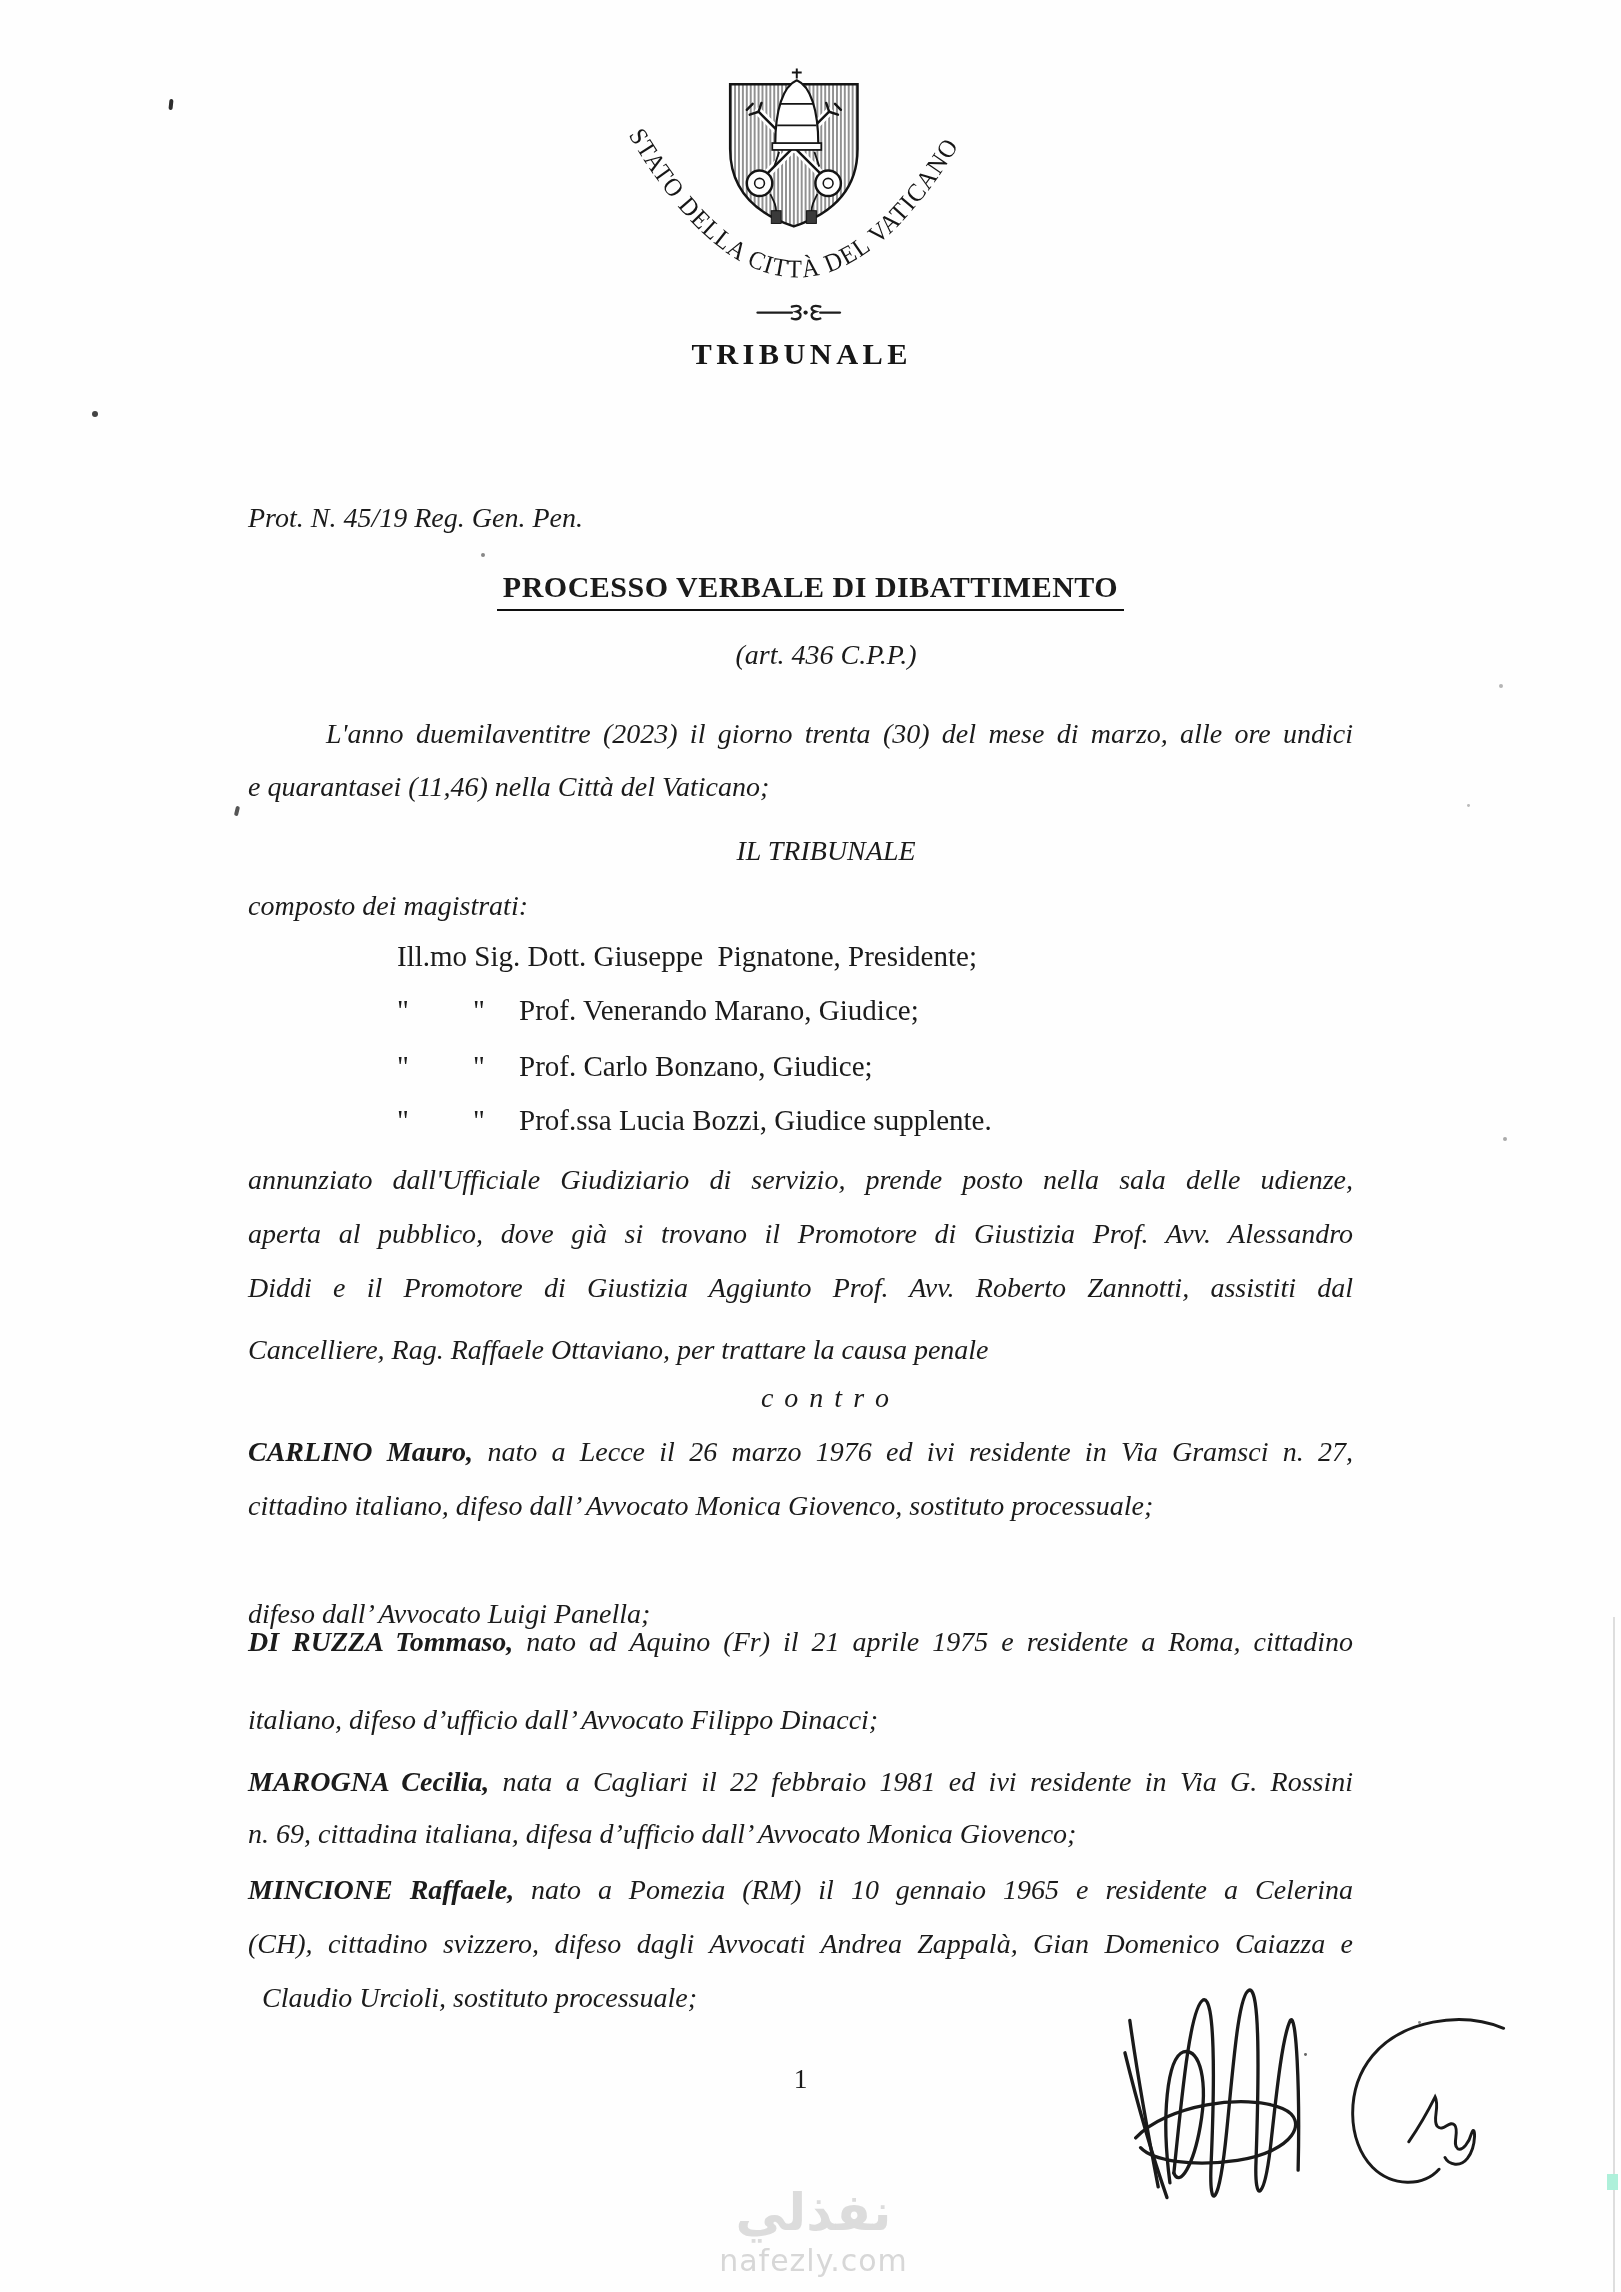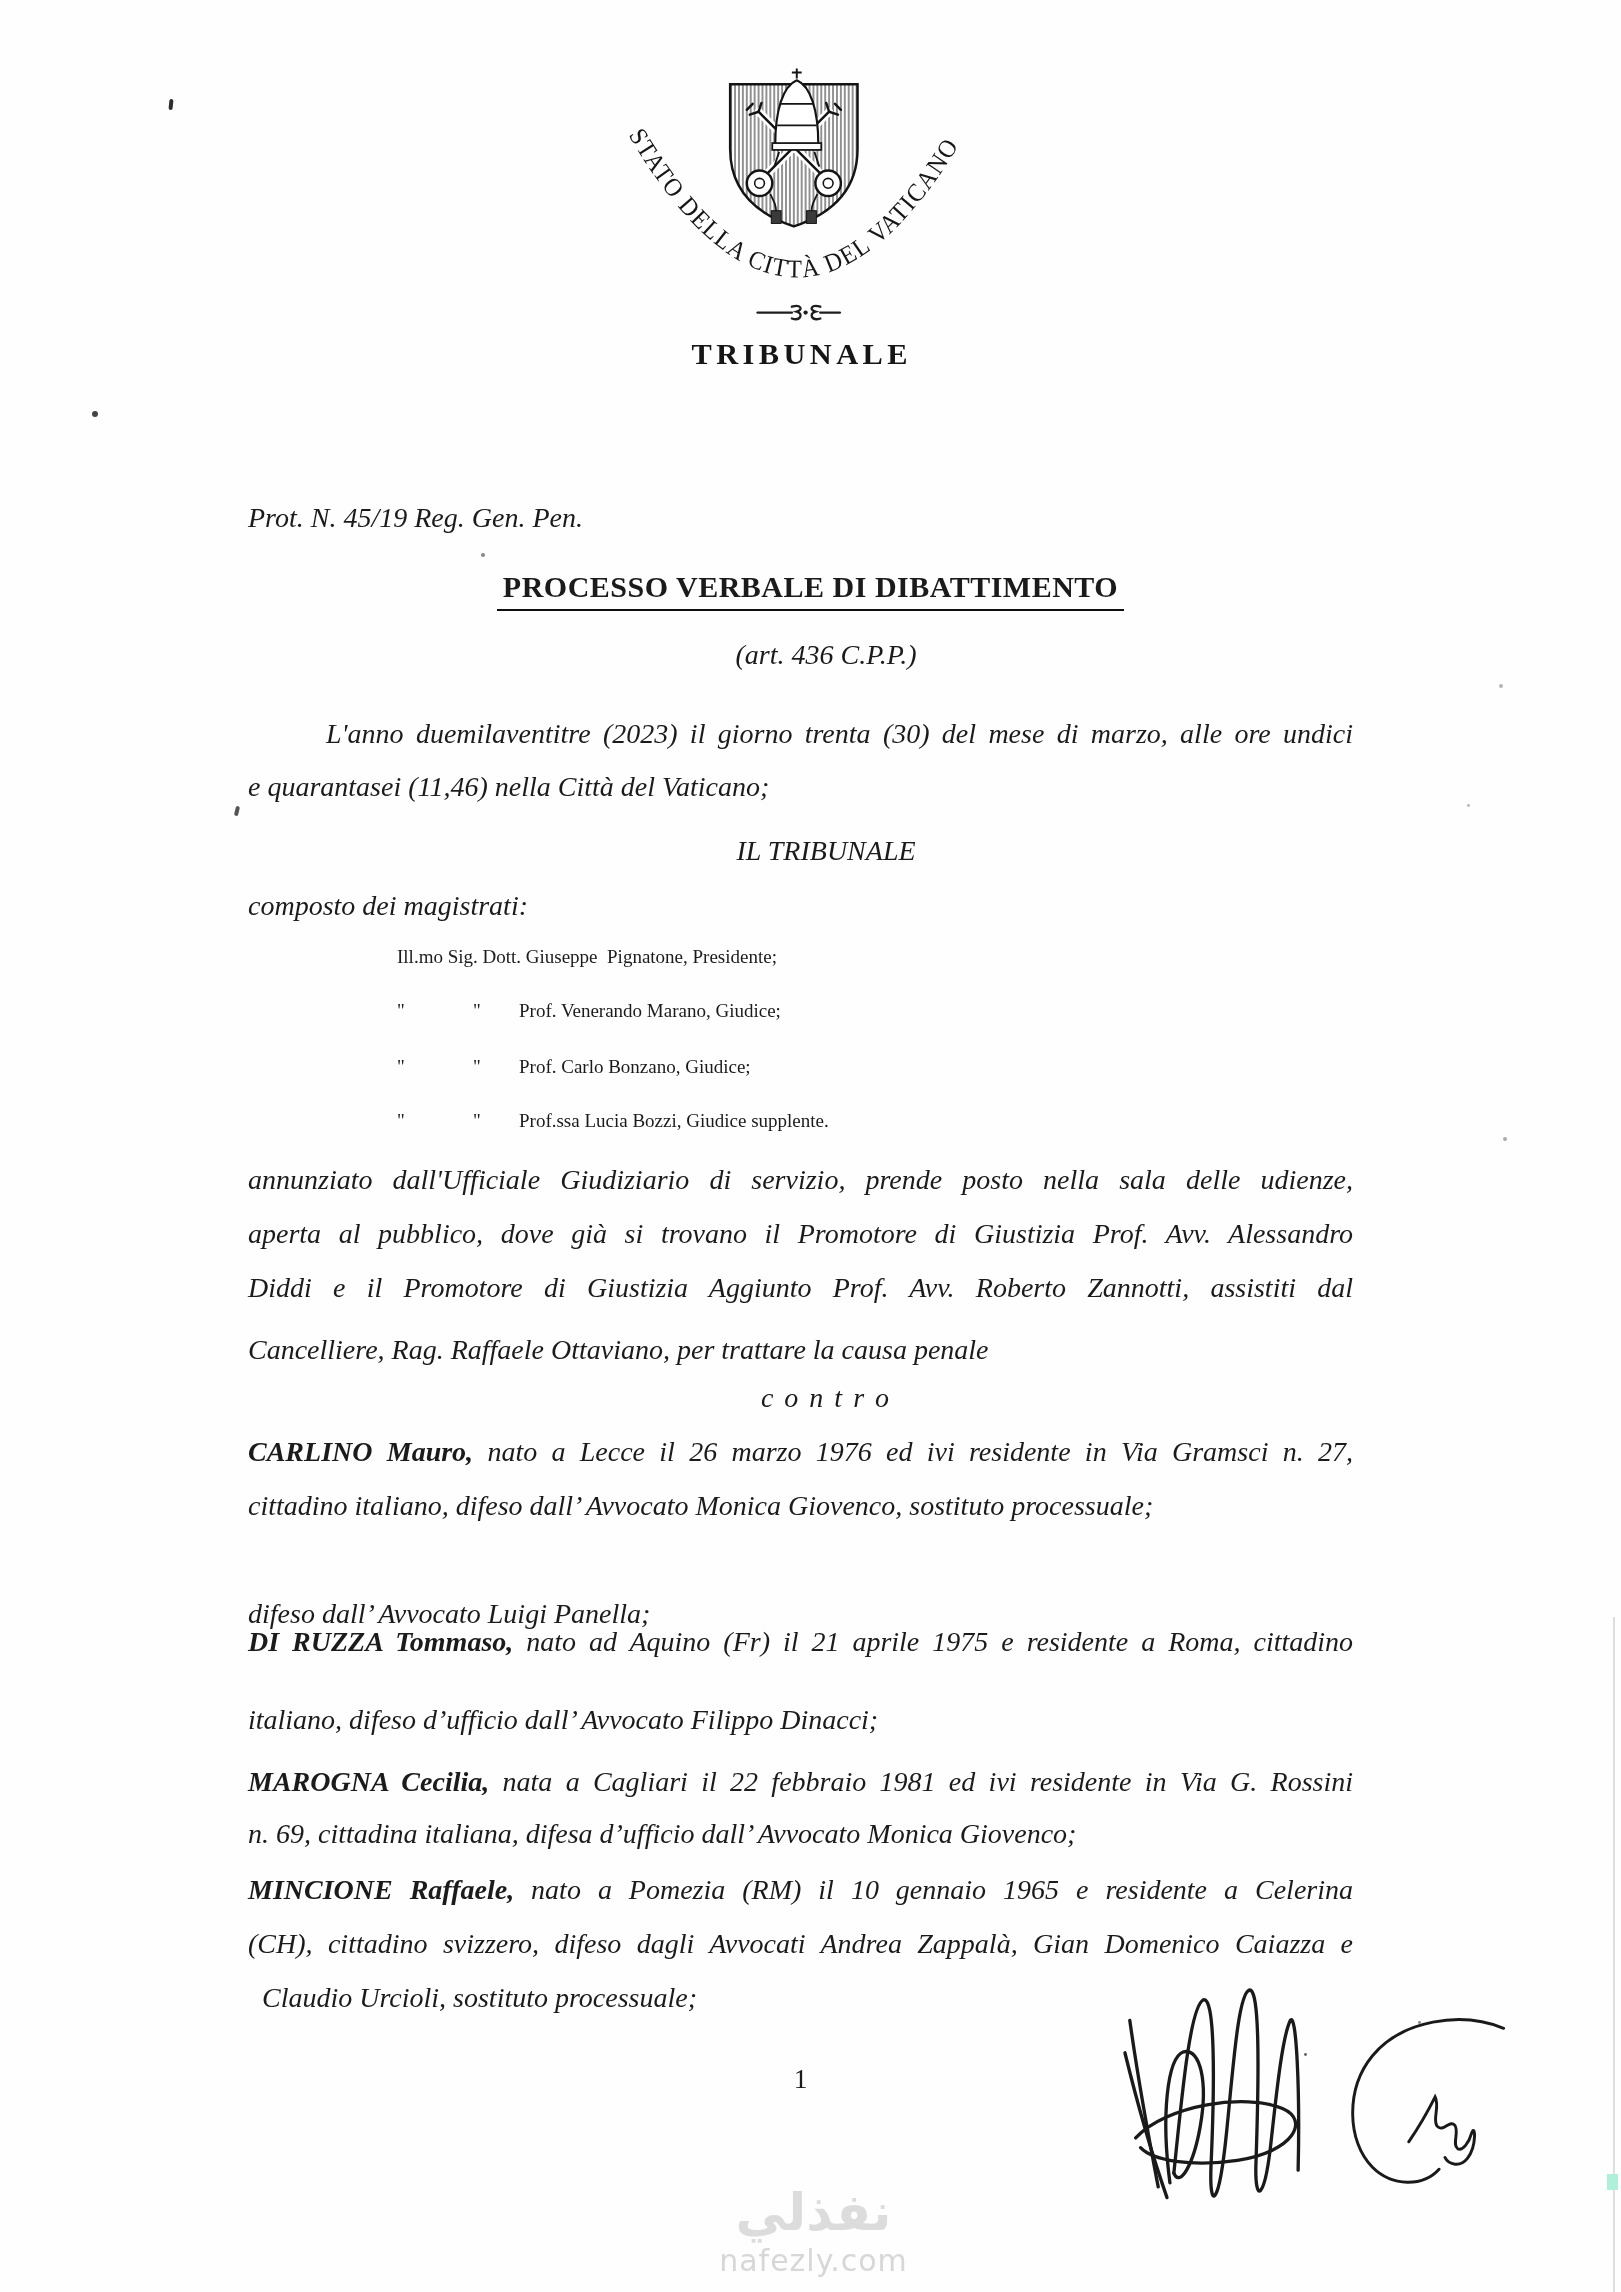--- a/index.html
+++ b/index.html
@@ -34,21 +34,21 @@
     display: inline-block;
     font-size: 30px; font-weight: 700; letter-spacing: 0.5px;
     border-bottom: 2.9px solid #0f0f0f;
     padding: 0 5.9px 3.9px 5.9px;
     line-height: 37px;
   }
   .versus { letter-spacing: 2px; }
   .bold { font-weight: 700; }
   .mag-row {
     position: absolute; left: 397px;
-    font-size: 19px; line-height: 35px;
+    font-size: 29px; line-height: 35px;
   }
   .mq { display: inline-block; }
   .mq1 { width: 76px; }
   .mq2 { width: 46px; }
   .mag-name { white-space: pre-wrap; }
   .page-num {
     position: absolute; left: 248px; width: 1105px; top: 2064px;
     text-align: center; font-size: 27.4px;
   }
   

